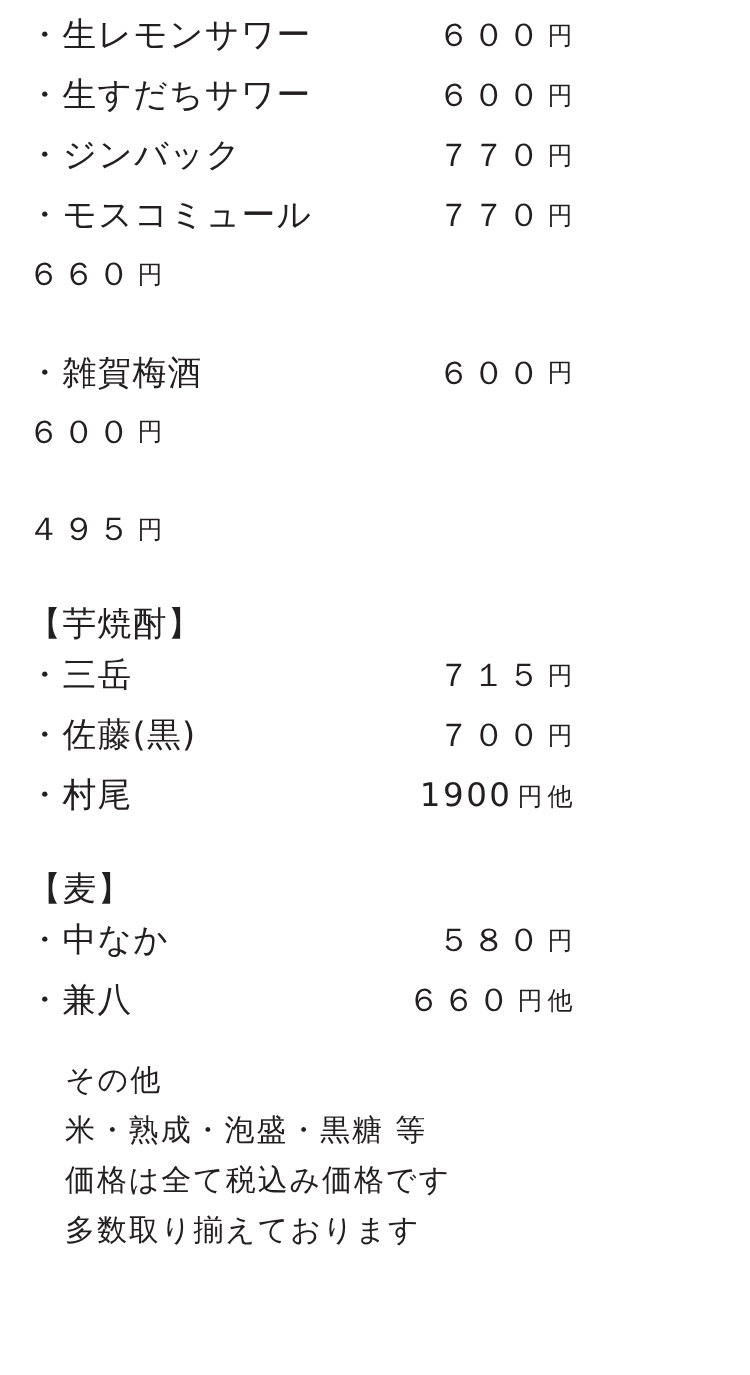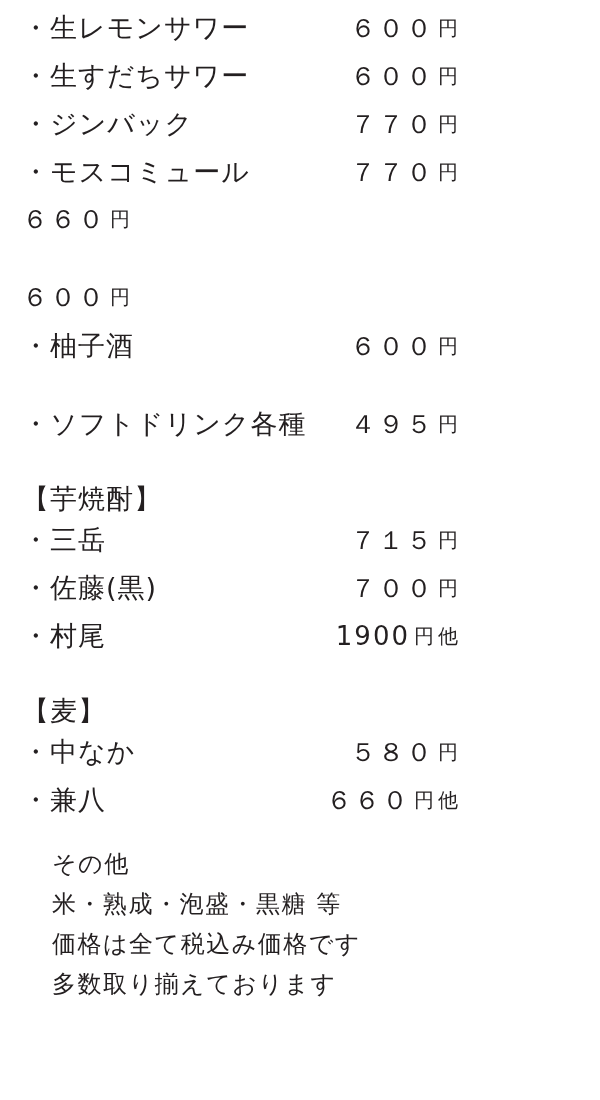--- a/index.html
+++ b/index.html
@@ -110,39 +110,38 @@
         <span class="price">６６０</span>
         <span class="suffix">円</span>
       </span>
     </div>
   </div>
 
   <div class="gap"></div>
 
   <div>
     <div class="row">
-      <span class="price-wrap">
-        <span class="price">６００</span>
-        <span class="suffix">円</span>
-      </span>
-    </div>
-    <div class="row">
-      <span class="name">・柚子酒</span>
+      <span class="name">・雑賀梅酒</span>
+      <span class="price-wrap">
+        <span class="price">６００</span>
+        <span class="suffix">円</span>
+      </span>
+    </div>
+    <div class="row">
       <span class="price-wrap">
         <span class="price">６００</span>
         <span class="suffix">円</span>
       </span>
     </div>
   </div>
 
   <div class="gap"></div>
 
   <div>
     <div class="row">
-      <span class="name">・ソフトドリンク各種</span>
       <span class="price-wrap">
         <span class="price">４９５</span>
         <span class="suffix">円</span>
       </span>
     </div>
   </div>
 
   <div class="gap-sm"></div>
 
   <div>

